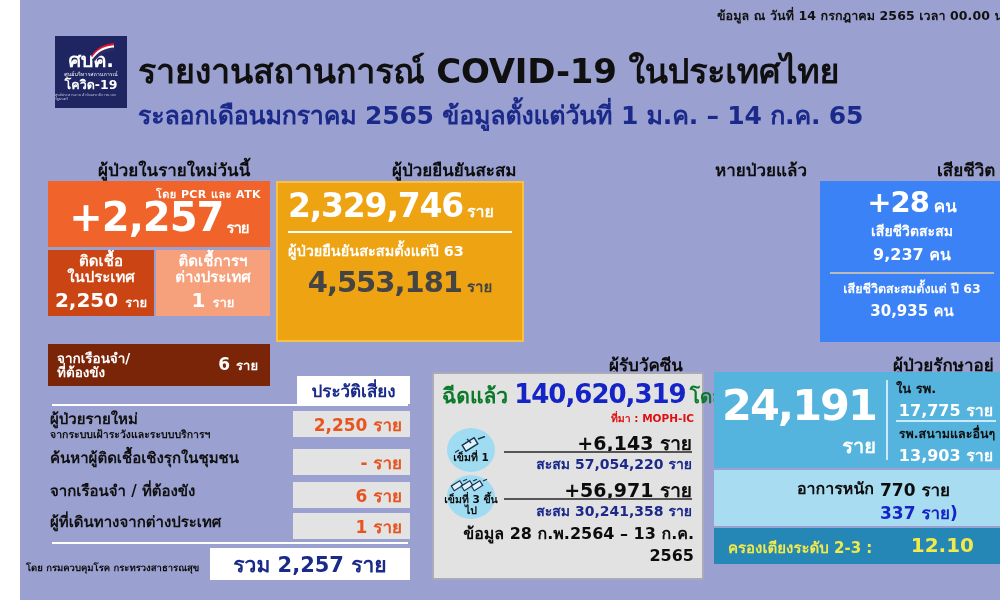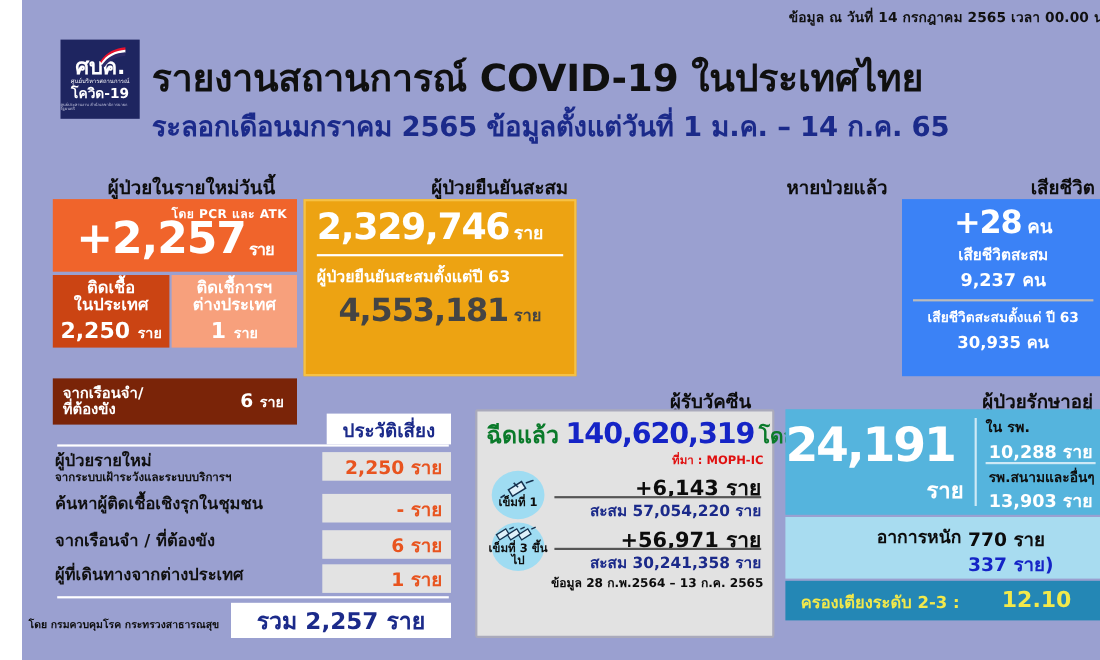--- a/index.html
+++ b/index.html
@@ -204,31 +204,31 @@
     color: #0c0c0c; font-size: 19px; font-weight: 900; text-align: right;
   }
   .vax .dline {
     position: absolute; left: 62px; right: 2px; top: 23px; height: 2px; background: #555;
   }
   .vax .dsum {
     position: absolute; left: 60px; right: 2px; top: 25px;
     color: #1b2a8a; font-size: 14px; font-weight: 900; text-align: right;
   }
   .vax .vfoot {
-    color: #0c0c0c; font-size: 11px; font-weight: 900; text-align: right; margin-top: 0px;
+    color: #0c0c0c; font-size: 16px; font-weight: 900; text-align: right; margin-top: 0px;
   }
 
   
   .t-main {
     position: absolute; left: 694px; top: 372px; width: 290px; height: 96px;
     background: #55b4dd;
   }
   .t-main .big {
     position: absolute; left: 0; top: 8px; width: 170px;
-    color: #fff; font-size: 43px; font-weight: 900; letter-spacing: -2px; 
+    color: #fff; font-size: 43px; font-weight: 900; letter-spacing: -2px; text-align: center;
   }
   .t-main .bigu {
     position: absolute; left: 0; top: 58px; width: 170px;
     color: #fff; font-size: 20px; font-weight: 900; text-align: right; padding-right: 8px;
   }
   .t-main .vrule { position: absolute; left: 172px; top: 8px; width: 2px; height: 80px; background: #cde9f6; }
   .t-main .r1l { position: absolute; left: 182px; top: 6px; color: #0e0e0e; font-size: 13px; font-weight: 900; }
   .t-main .r1v { position: absolute; left: 182px; right: 8px; top: 26px; color: #fff; font-size: 16px; font-weight: 900; text-align: center; }
   .t-main .hrule { position: absolute; left: 182px; right: 8px; top: 48px; height: 2px; background: #cde9f6; }
   .t-main .r2l { position: absolute; left: 182px; right: 6px; top: 52px; color: #0e0e0e; font-size: 12.5px; font-weight: 900; text-align: center; }
@@ -414,21 +414,21 @@
     </div>
 
     <div class="vfoot">ข้อมูล 28 ก.พ.2564 – 13 ก.ค. 2565</div>
   </div>
 
   <div class="t-main">
     <div class="big">24,191</div>
     <div class="bigu">ราย</div>
     <div class="vrule"></div>
     <div class="r1l">ใน รพ.</div>
-    <div class="r1v">10,288 ราย</div>
+    <div class="r1v">17,775 ราย</div>
     <div class="hrule"></div>
     <div class="r2l">รพ.สนามและอื่นๆ</div>
     <div class="r2v">13,903 ราย</div>
   </div>
 
   <div class="t-sev">
     <div class="l1l">อาการหนัก</div>
     <div class="l1v">770 ราย</div>
     <div class="l2v">337 ราย)</div>
   </div>

